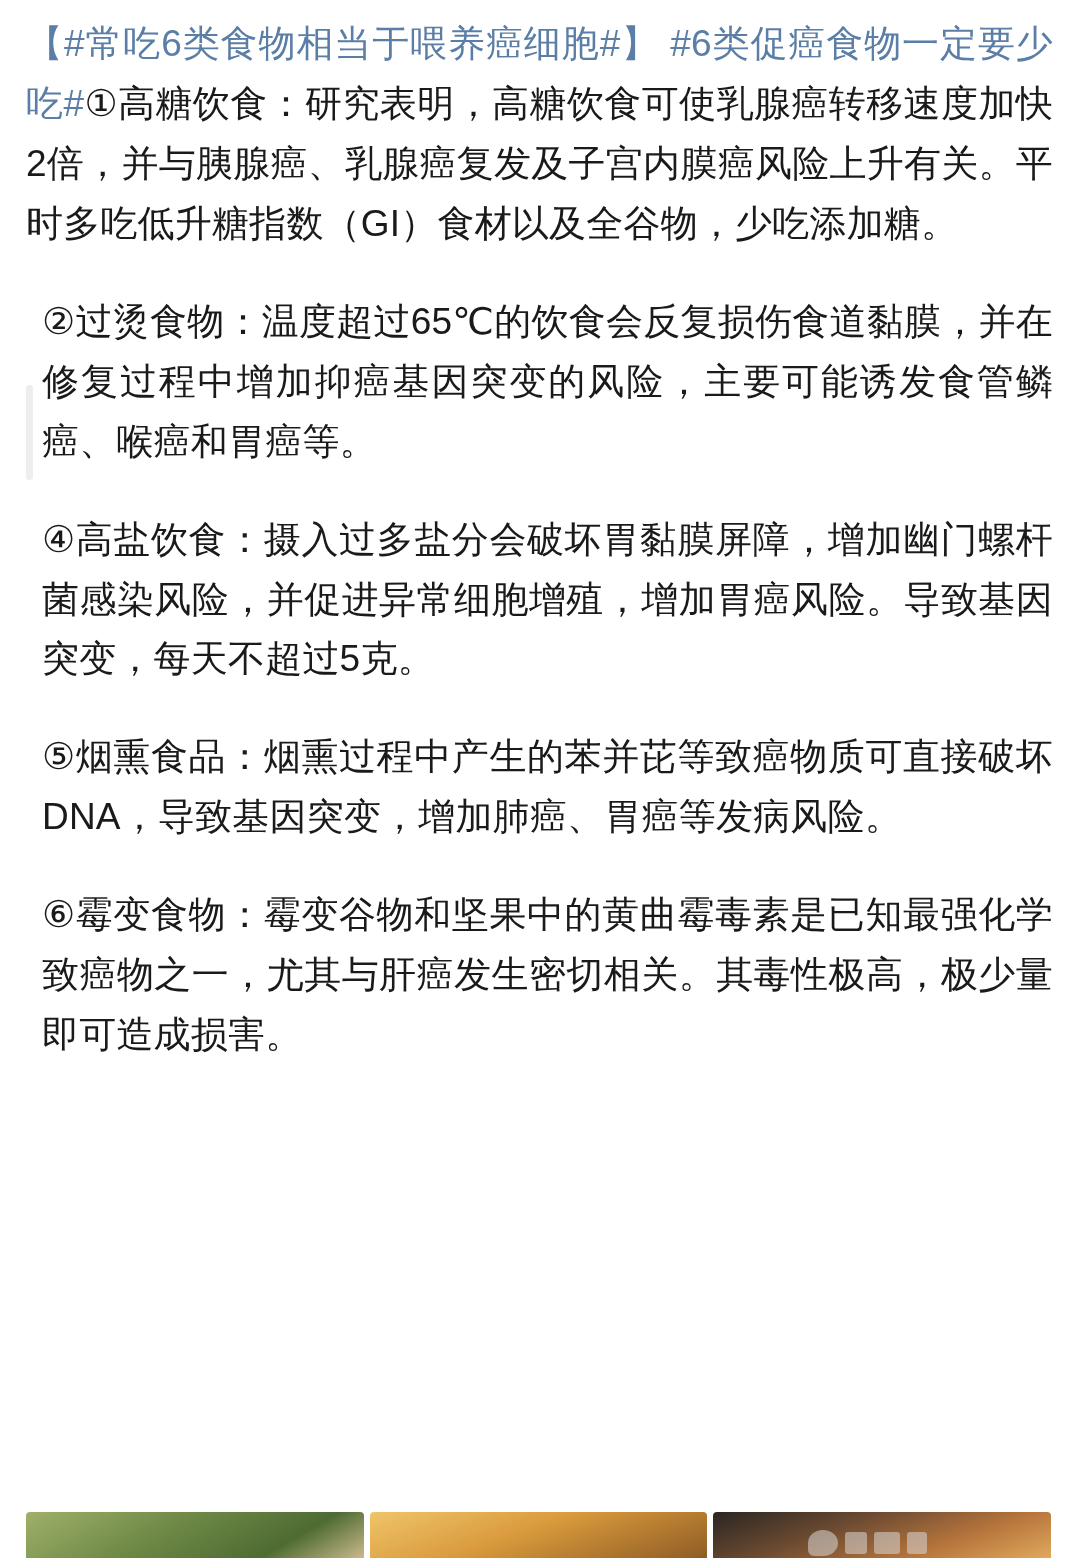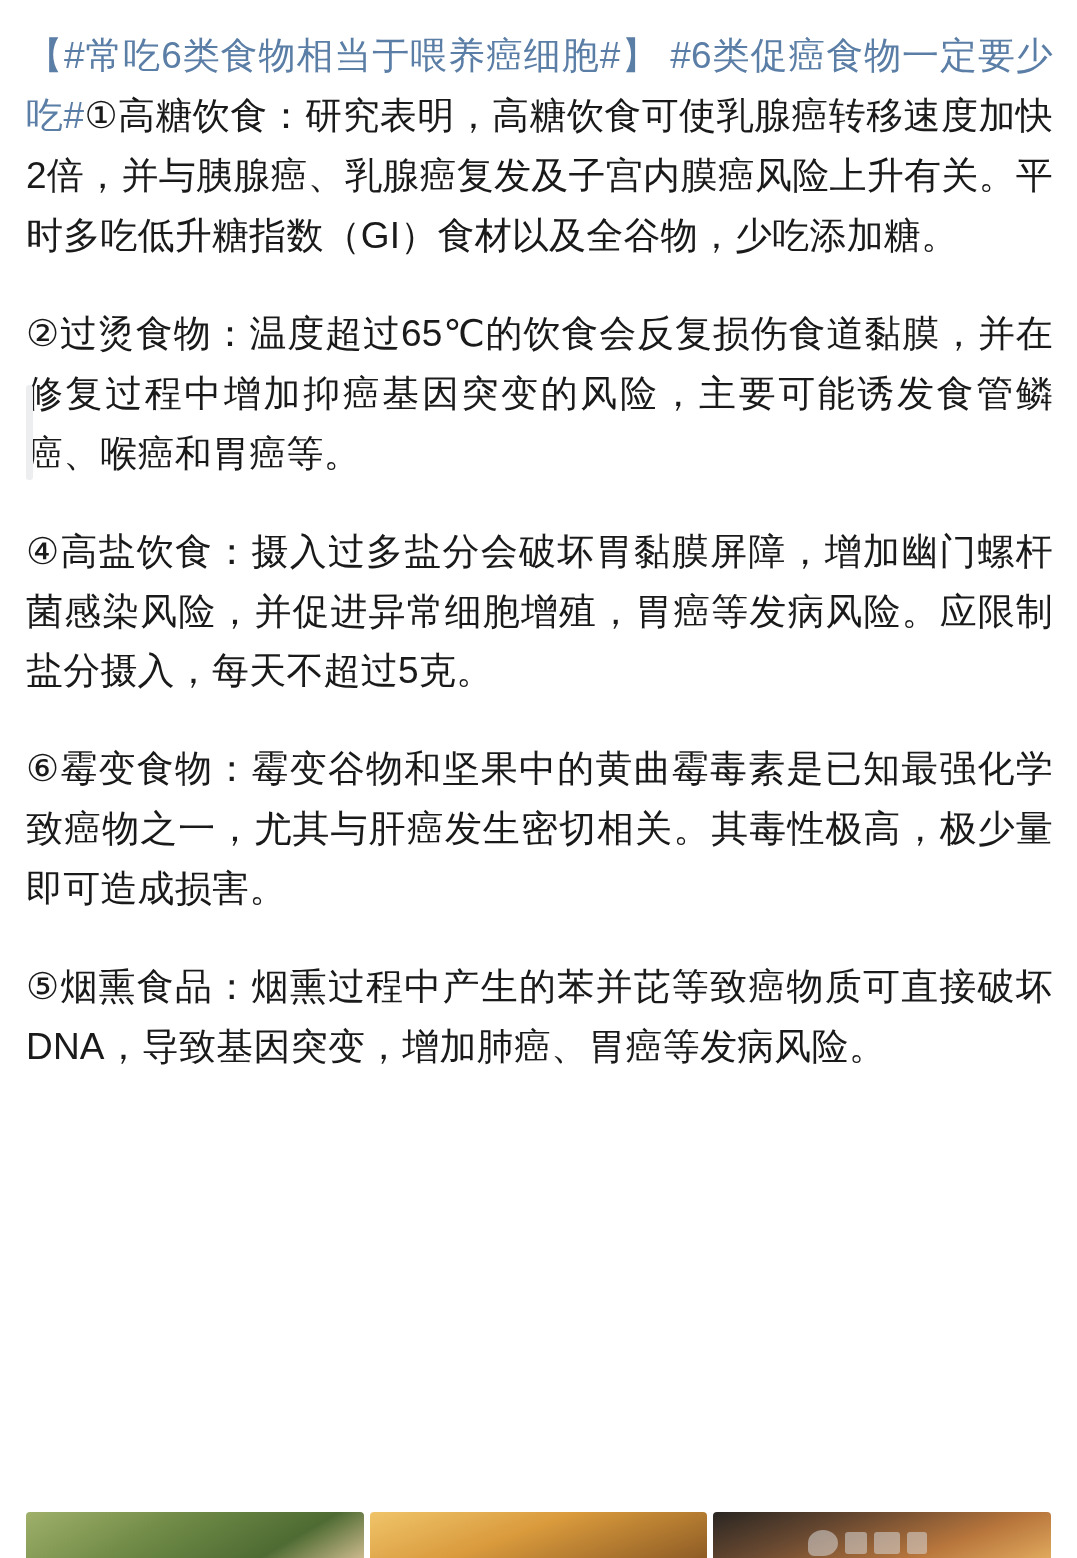--- a/index.html
+++ b/index.html
@@ -12,33 +12,34 @@
     height: 1558px;
     overflow: hidden;
     font-family: "Liberation Sans", "DejaVu Sans", sans-serif;
     color: #1a1a1a;
   }
   .post {
     position: relative;
     width: 1077px;
     height: 1558px;
     box-sizing: border-box;
-    padding: 26px 24px 0 26px;
+    padding: 14px 24px 0 26px;
     background: #ffffff;
   }
   .para {
     font-size: 37px;
     line-height: 1.62;
     letter-spacing: 0.2px;
     text-align: justify;
     margin: 0 0 0 0;
     word-break: break-all;
   }
   .para + .para {
     margin-top: 38px;
+    margin-left: 16px;
   }
   .topic {
     color: #5b7ea6;
   }
   .spacer-bar {
     position: absolute;
     left: 26px;
     top: 385px;
     width: 7px;
     height: 95px;
@@ -101,25 +102,25 @@
 
 <div class="post">
 
   <div class="spacer-bar"></div>
 
   <p class="para"><span class="topic">【#常吃6类食物相当于喂养癌细胞#】 #6类促癌食物一定要少吃#</span><span>①高糖饮食：研究表明，高糖饮食可使乳腺癌转移速度加快2倍，并与胰腺癌、乳腺癌复发及子宫内膜癌风险上升有关。平时多吃低升糖指数（GI）食材以及全谷物，少吃添加糖。</span></p>
 
   <p class="para">②过烫食物：温度超过65℃的饮食会反复损伤食道黏膜，并在修复过程中增加抑癌基因突变的风险，主要可能诱发食管鳞癌、喉癌和胃癌等。</p>
 
 
-  <p class="para">④高盐饮食：摄入过多盐分会破坏胃黏膜屏障，增加幽门螺杆菌感染风险，并促进异常细胞增殖，胃癌等发病风险。应限制盐分摄入，每天不超过5克。</p>
+  <p class="para">④高盐饮食：摄入过多盐分会破坏胃黏膜屏障，增加幽门螺杆菌感染风险，并促进异常细胞增殖，增加胃癌风险。导致基因突变，每天不超过5克。</p>
+
+  <p class="para">⑤烟熏食品：烟熏过程中产生的苯并芘等致癌物质可直接破坏DNA，导致基因突变，增加肺癌、胃癌等发病风险。</p>
 
   <p class="para">⑥霉变食物：霉变谷物和坚果中的黄曲霉毒素是已知最强化学致癌物之一，尤其与肝癌发生密切相关。其毒性极高，极少量即可造成损害。</p>
-
-  <p class="para">⑤烟熏食品：烟熏过程中产生的苯并芘等致癌物质可直接破坏DNA，导致基因突变，增加肺癌、胃癌等发病风险。</p>
 
   <div class="images-strip">
     <div class="thumb thumb-1"></div>
     <div class="thumb thumb-2"></div>
     <div class="thumb thumb-3"></div>
   </div>
 
   <div class="watermark">
     <div class="wm-logo"></div>
     <div class="wm-bar"></div>

